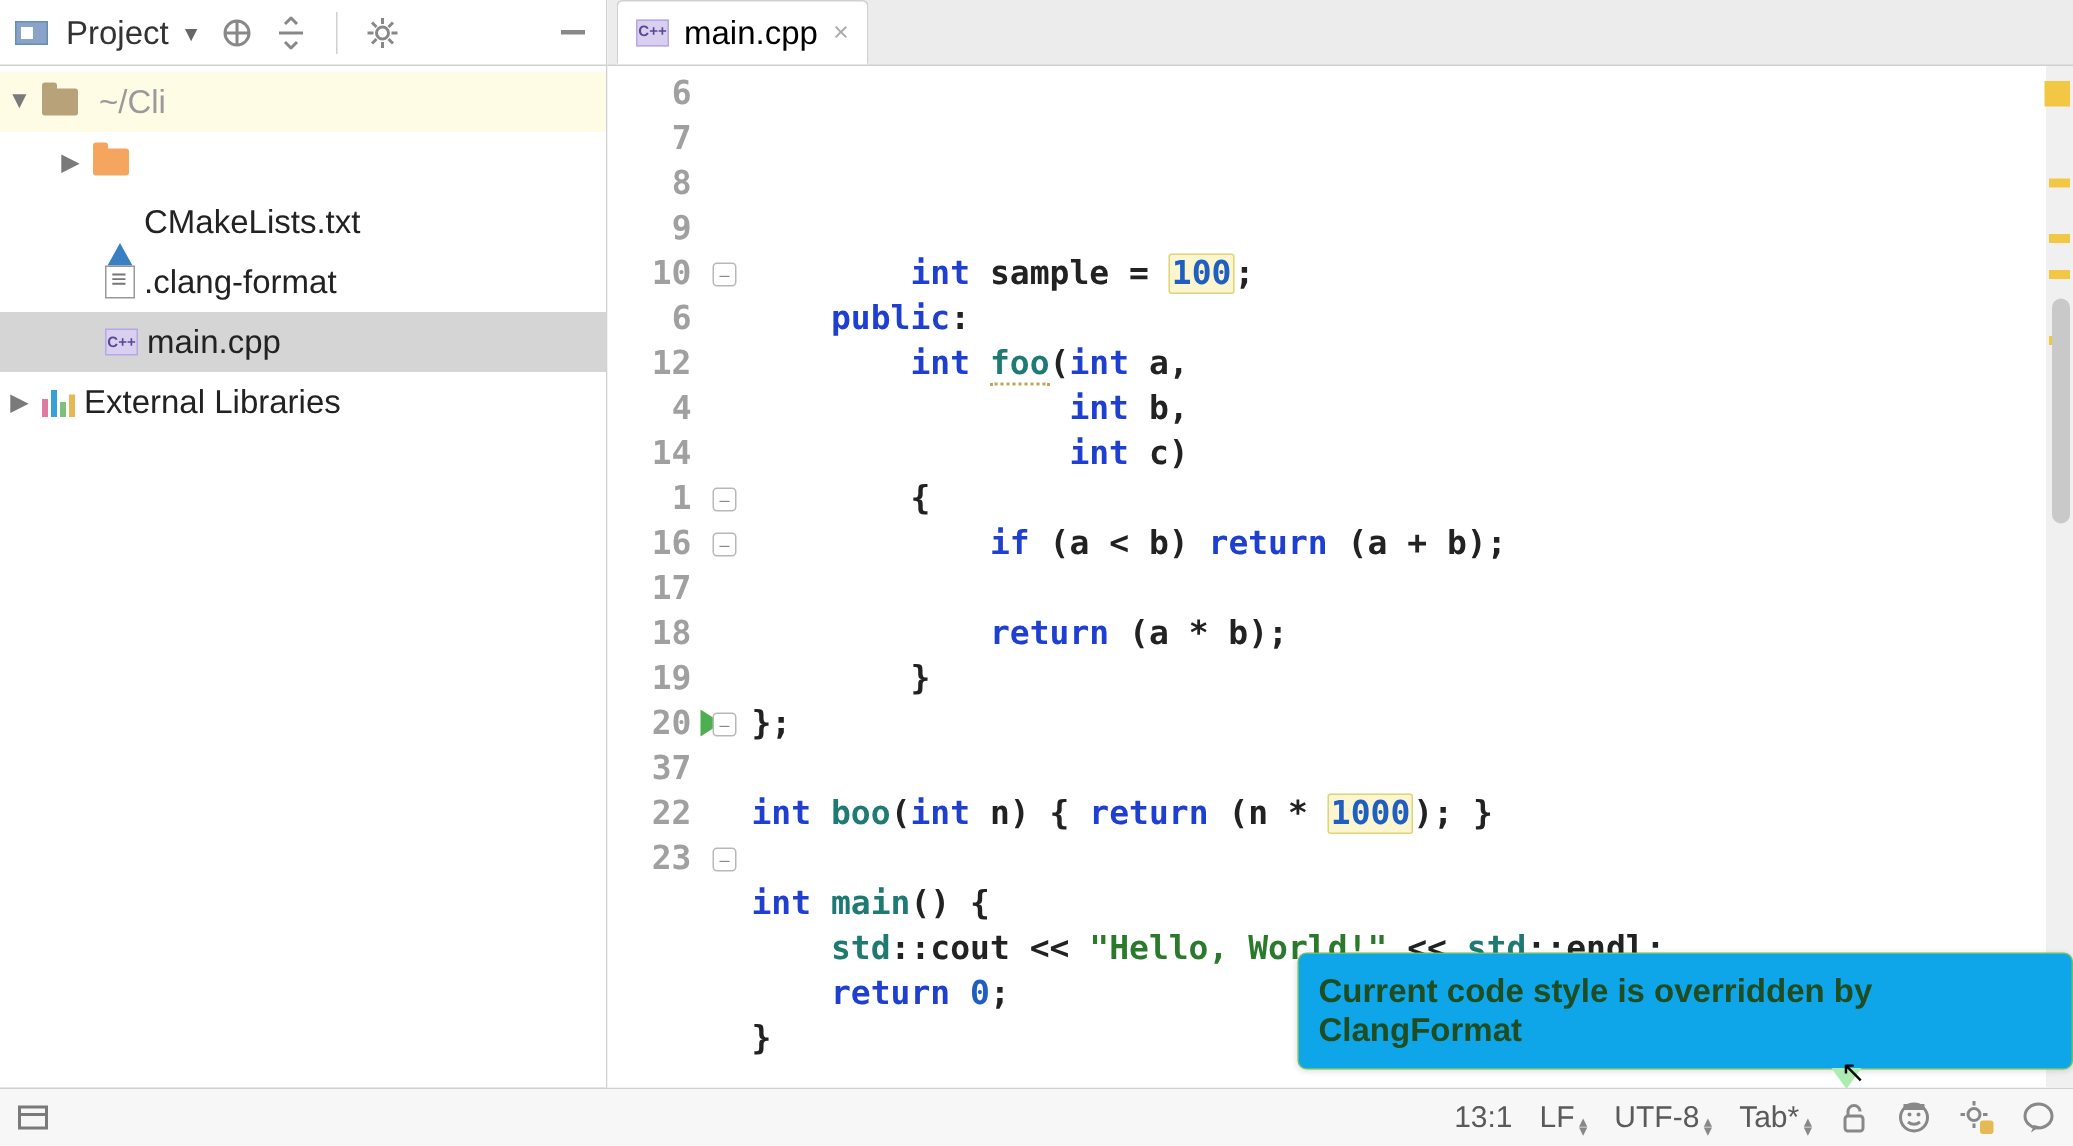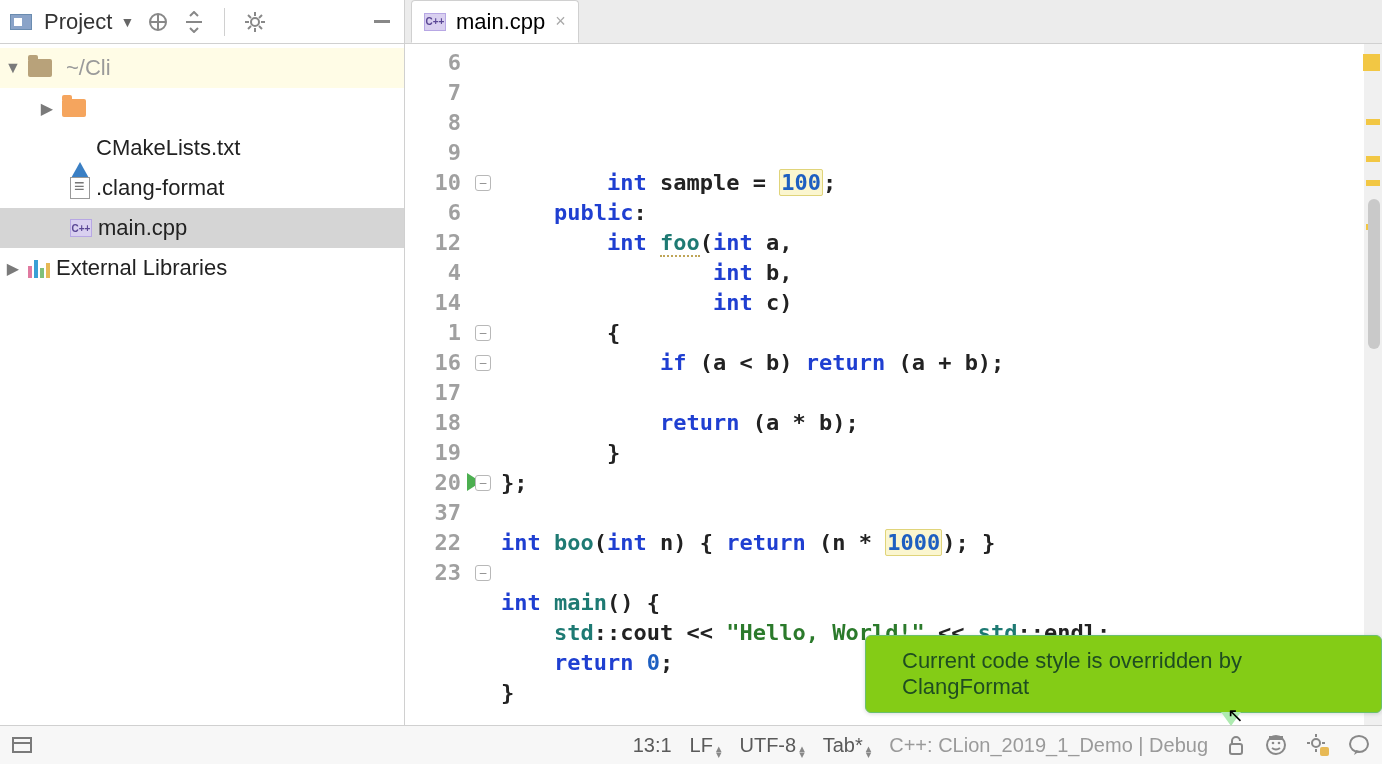--- a/index.html
+++ b/index.html
@@ -104,23 +104,24 @@
 .num-hl { background:#fbf6cf; border:1px solid #e0d47a; padding:0 1px; border-radius:2px; }
 .fn-uline { border-bottom:2px dotted #bfa558;margin-top:40px; }
 .right-markers { width:18px; background:#f0f0f0; position:relative; }
 .rm { position:absolute; right:2px; width:14px; height:6px; }
 .rm.warn { background:#f2c744; }
 .rm.sq { width:17px; height:17px; }
 .scrollbar-thumb { position:absolute; right:2px; top:155px; width:12px; height:150px; background:#c9c9c9; border-radius:6px; }
 
 .tooltip {
   position:absolute; left:460px; bottom:12px;
-  background:#84cc16; border:1px solid #6ac06e; border-radius:6px;
-  padding:12px 36px; font-size:22px; color:#1f4d21;
+  background:#0ea5e9; border:1px solid #6ac06e; border-radius:6px;
+  padding:12px 13px; font-size:22px; color:#1f4d21;
   box-shadow:0 1px 4px rgba(0,0,0,.15);
+  font-weight:bold;
 }
 .tooltip::after {
   content:""; position:absolute; left:355px; bottom:-14px;
   border-left:10px solid transparent; border-right:10px solid transparent;
   border-top:14px solid #aeebb0;
 }
 .cursor-arrow {
   position:absolute; left:822px; bottom:-2px; font-size:20px; color:#000;
 }
 
@@ -275,21 +276,20 @@
   </div>
 </div>
 
 <div class="statusbar">
   <span class="window-icon"></span>
   <span class="spacer"></span>
   <span>13:1</span>
   <span><span>LF</span><span class="sb-sel">▴<br>▾</span></span>
   <span><span>UTF-8</span><span class="sb-sel">▴<br>▾</span></span>
   <span><span>Tab*</span><span class="sb-sel">▴<br>▾</span></span>
-  <span class="dim">C++: CLion_2019_1_Demo | Debug</span>
   <span class="lock-icon">
     <svg width="20" height="22" viewBox="0 0 20 22">
         <rect x="4" y="10" width="12" height="10" rx="2" fill="none" stroke="#888" stroke-width="2"></rect>
         <path d="M6 10 V7 a4 4 0 0 1 8 0" fill="none" stroke="#888" stroke-width="2"></path>
       </svg>
   </span>
   <span class="face-icon">
     <svg width="24" height="24" viewBox="0 0 24 24">
         <circle cx="12" cy="12" r="9" fill="none" stroke="#888" stroke-width="2"></circle>
         <circle cx="9" cy="10" r="1.3" fill="#888"></circle>

